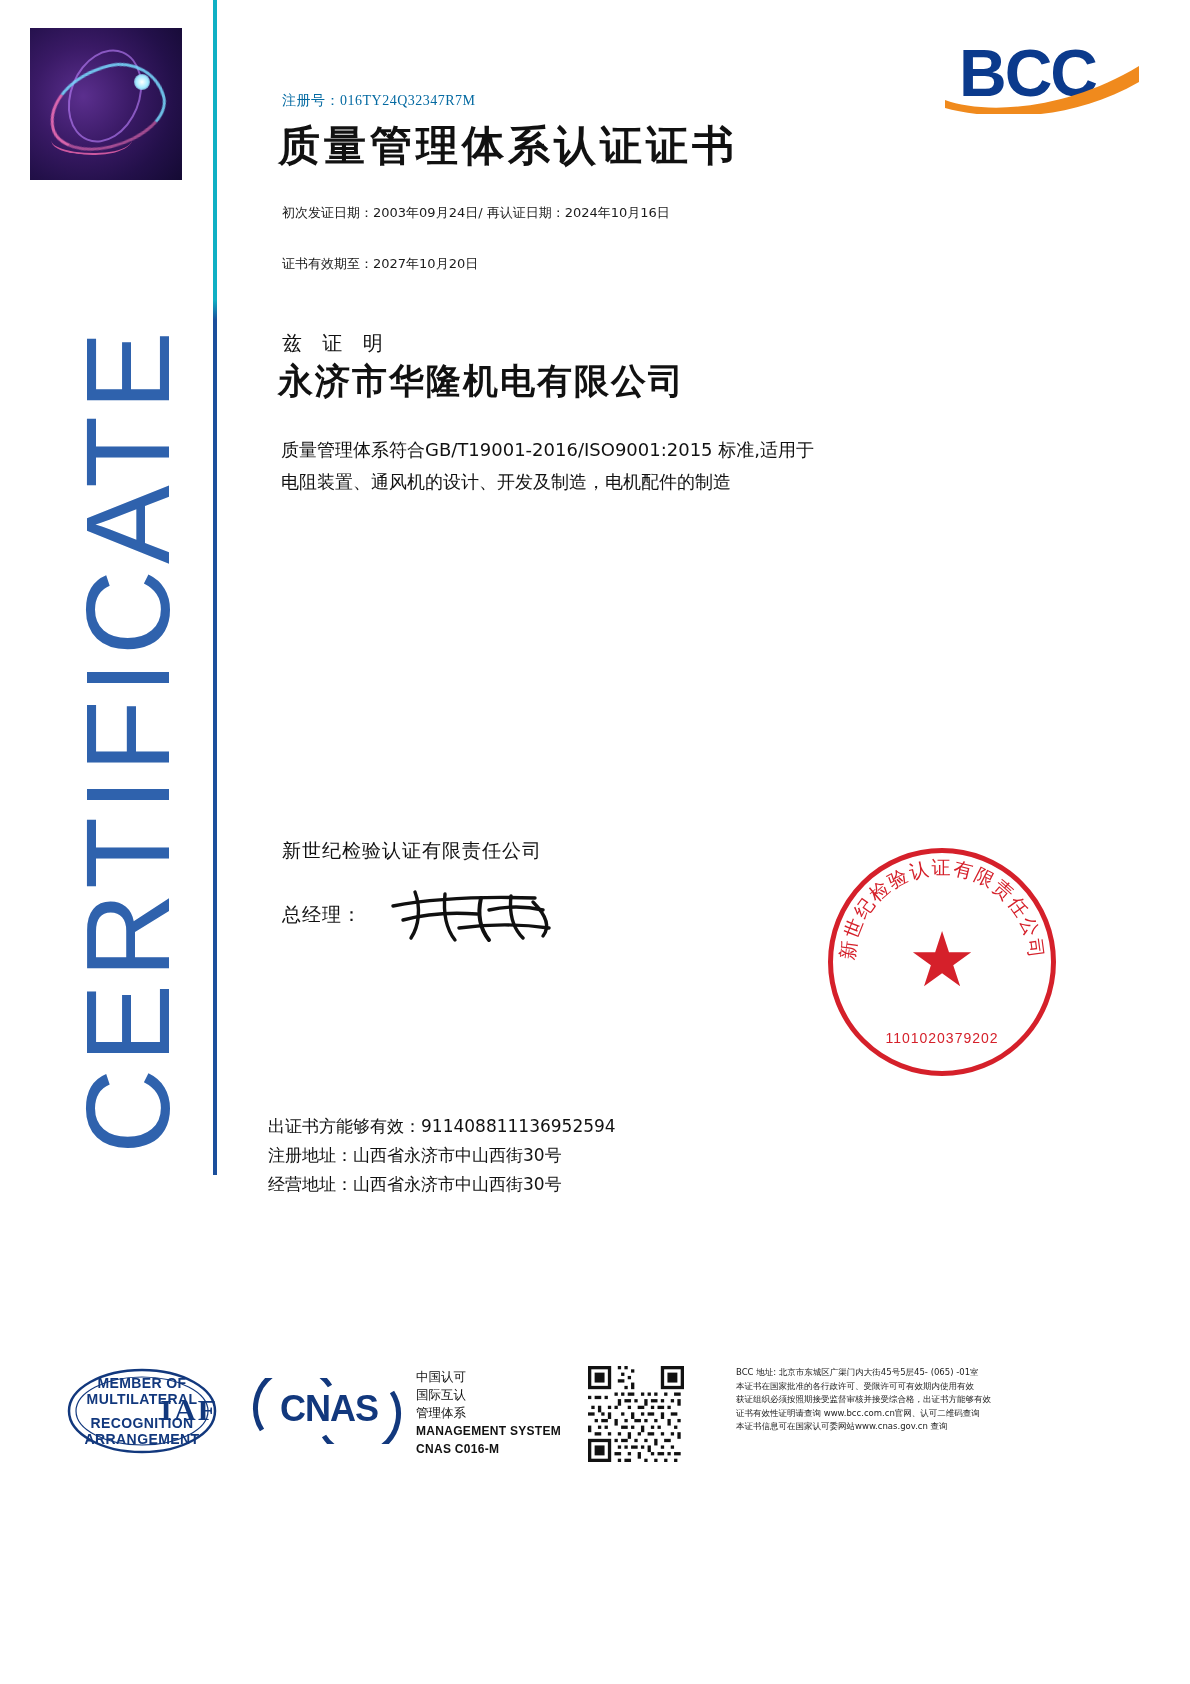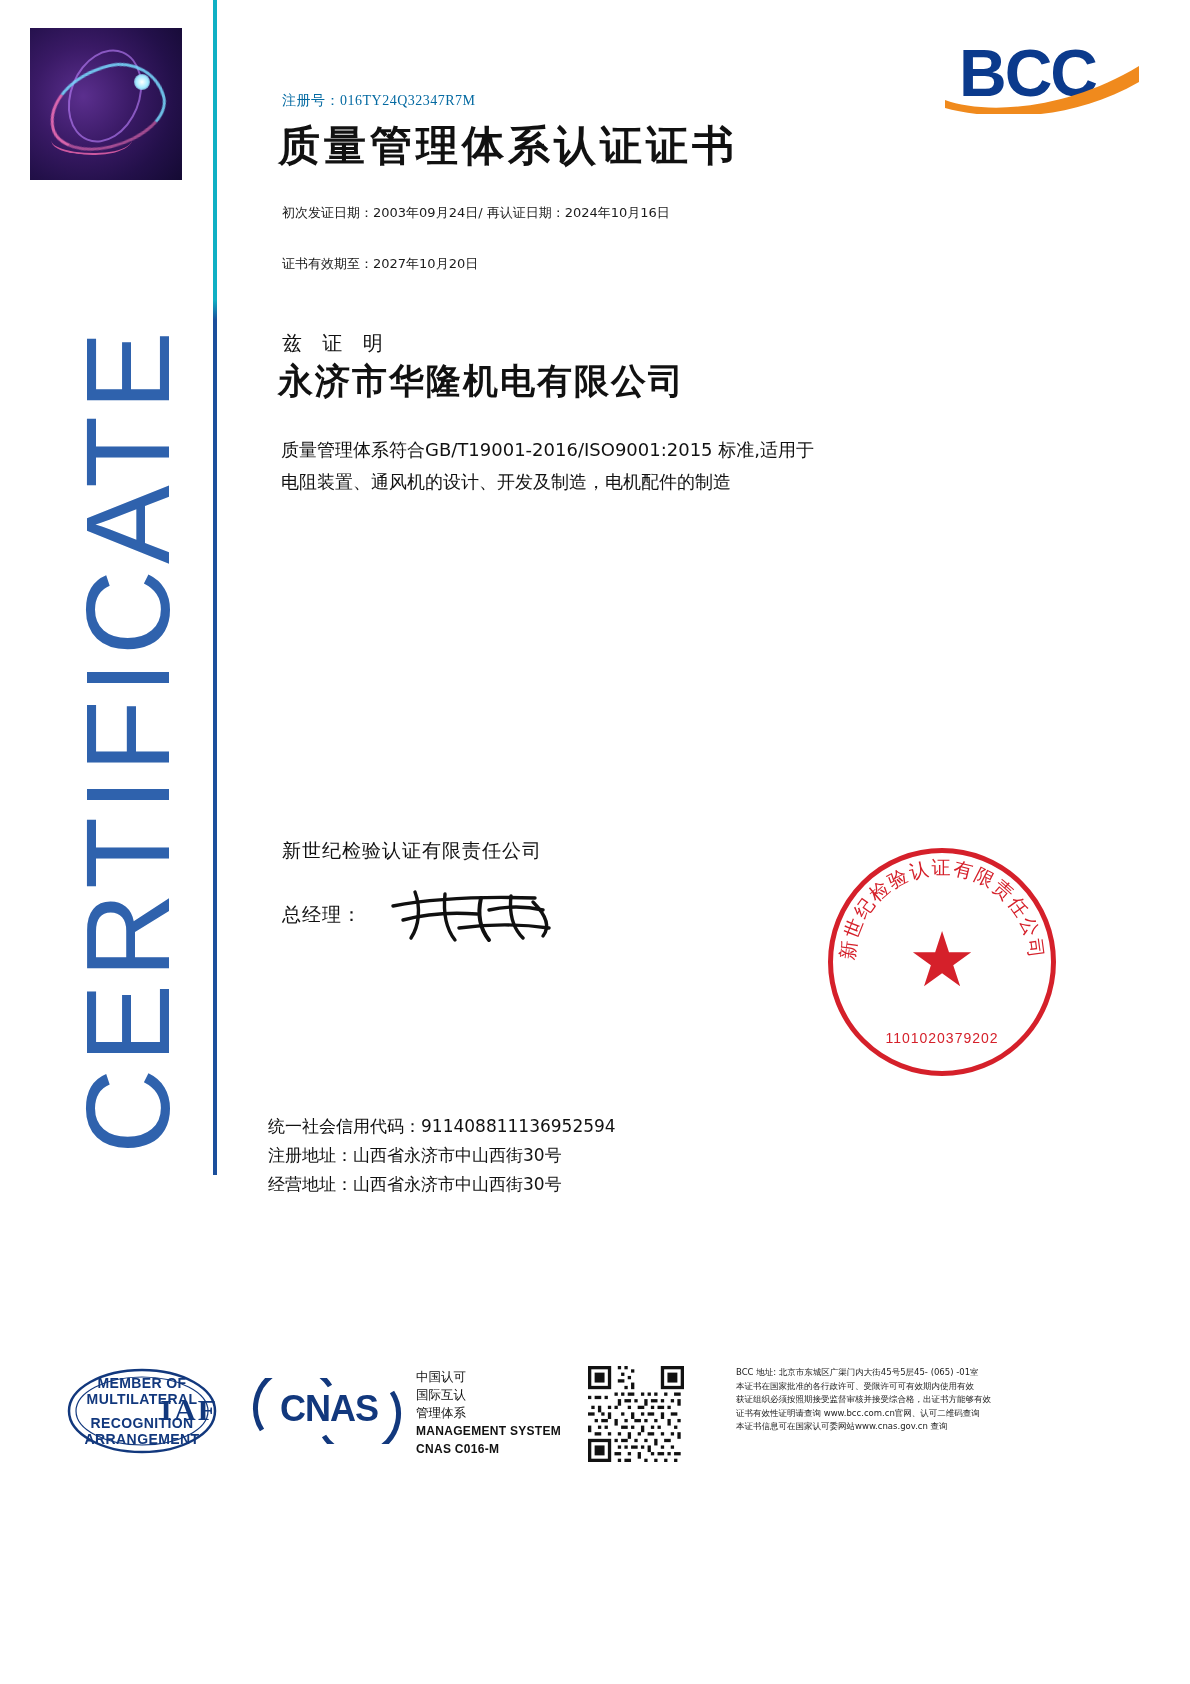--- a/index.html
+++ b/index.html
@@ -416,21 +416,21 @@
       </defs>
       <text font-family="DejaVu Sans, sans-serif" font-size="19" fill="#d5202a" letter-spacing="2">
         <textPath href="#sealArc" startOffset="50%" text-anchor="middle">新世纪检验认证有限责任公司</textPath>
       </text>
     </svg>
     <div class="seal-star">★</div>
     <div class="seal-num">1101020379202</div>
   </div>
 
   <div class="reg-info">
-    <div>统一社会信用代码：911408811136952594</div>
+    <div>出证书方能够有效：911408811136952594</div>
     <div>注册地址：山西省永济市中山西街30号</div>
     <div>经营地址：山西省永济市中山西街30号</div>
   </div>
 
   <div class="iaf">
     <svg viewBox="0 0 152 86" style="position:absolute;inset:0">
       <ellipse cx="76" cy="43" rx="73" ry="41" fill="none" stroke="#12387d" stroke-width="2.5"></ellipse>
       <ellipse cx="76" cy="43" rx="66" ry="34" fill="none" stroke="#12387d" stroke-width="1.2"></ellipse>
     </svg>
     <div class="iaf-text-top">MEMBER OF MULTILATERAL</div>

